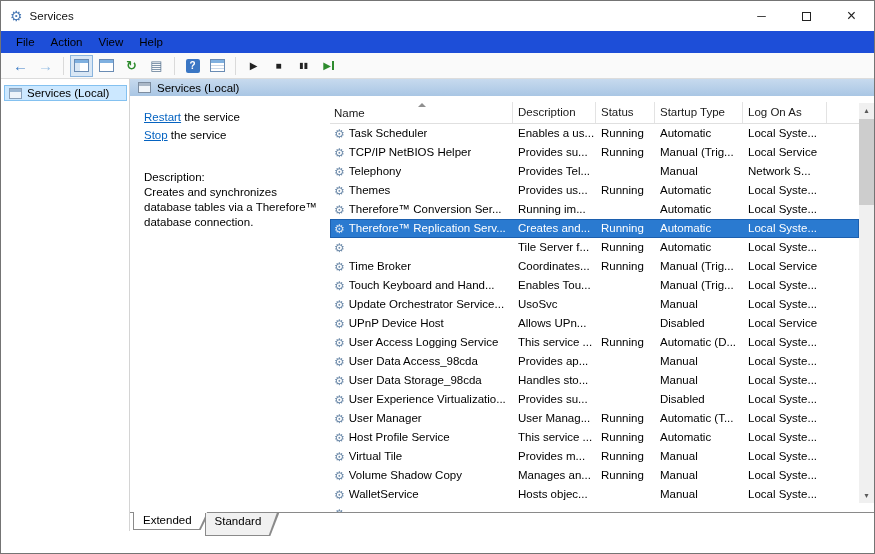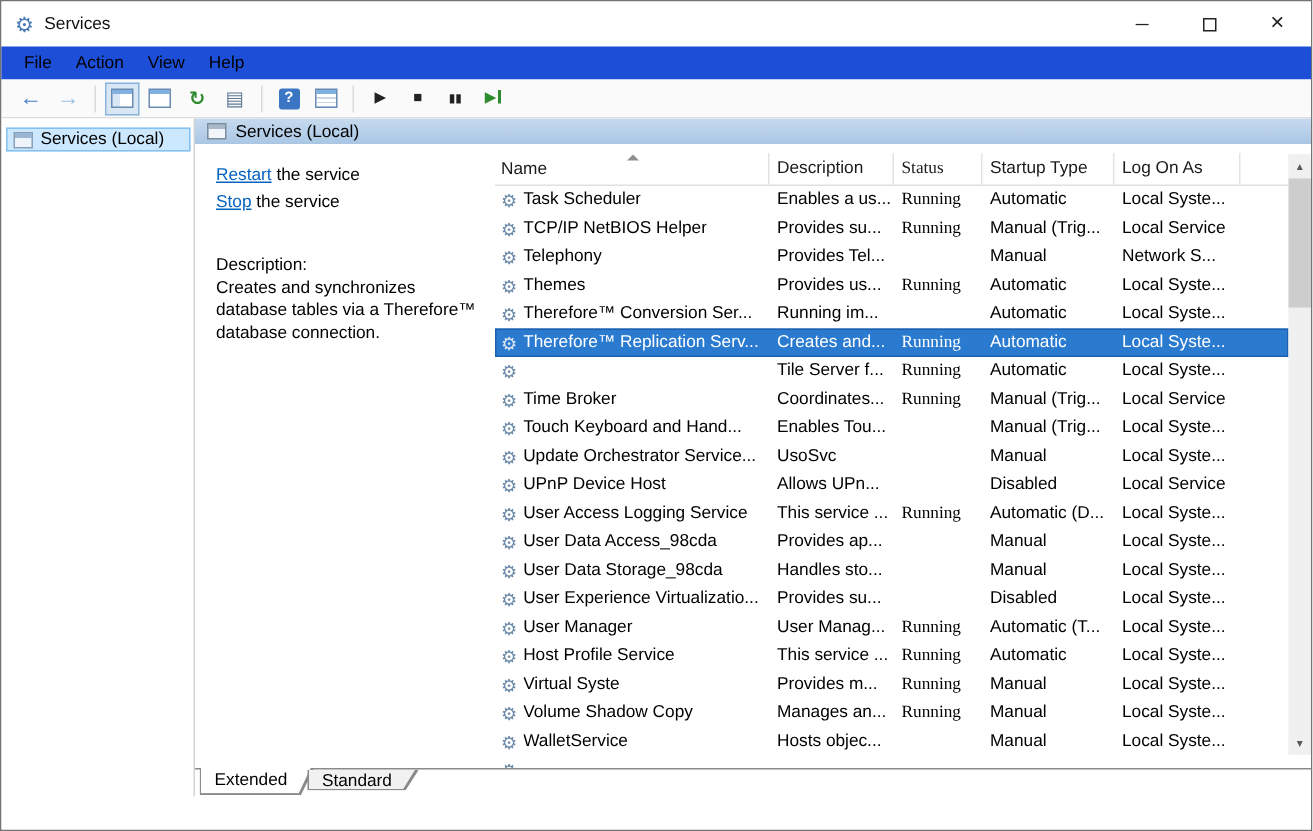--- a/index.html
+++ b/index.html
@@ -87,36 +87,36 @@
   .thead { position: relative; height: 22px; flex: 0 0 22px; display: flex; border-bottom: 1px solid #e0e0e0; }
   .hcell { flex: 0 0 auto; padding: 0 5px; line-height: 20px; border-right: 1px solid #e3e3e3; overflow: hidden; white-space: nowrap; color: #1a1a1a; }
   .sort-indicator { position: absolute; top: 1px; left: 88px; width: 0; height: 0;
                     border-left: 4px solid rgba(0,0,0,0); border-right: 4px solid rgba(0,0,0,0); border-bottom: 4px solid #8f8f8f; }
   .tbody { height: 388px; overflow: hidden; }
   .trow { display: flex; height: 19px; line-height: 19px; align-items: center; width: 100%; }
   .trow.selected { background: var(--selection-bg, #2a7ad0); color: #fff; outline: 1px solid #1c5fae; outline-offset: -1px; }
   .cell { flex: 0 0 auto; padding: 0 5px; overflow: hidden; white-space: nowrap; }
   .c-name { width: 183px; display: flex; align-items: center; gap: 4px; padding-left: 4px; }
   .c-description { width: 83px; }
-  .c-status { width: 59px; font-family: Liberation Serif, serif; }
+  .c-status { width: 59px; }
   .c-startup { width: 88px; }
   .c-logon { width: 84px; }
   .gear { font-size: 12px; color: #6f8cab; flex: 0 0 auto; line-height: 1; }
   .trow.selected .gear { color: #d9e5f2; }
   .nm { overflow: hidden; white-space: nowrap; }
 
   
   .vscroll { flex: 0 0 15px; background: #f0f0f0; position: relative; margin: 7px 0 9px; }
   .sb-btn { position: absolute; left: 0; width: 15px; height: 15px; text-align: center; line-height: 15px; font-size: 8px; color: #5a5a5a; background: #f0f0f0; top: 0; }
   .sb-down { top: auto; bottom: 0; }
   .sb-thumb { position: absolute; left: 0; width: 15px; top: 16px; height: 86px; background: #cdcdcd; }
 
   
   .tabs { height: 19px; flex: 0 0 19px; border-top: 1px solid #8a8a8a; display: flex; padding-left: 3px; background: #fff; }
-  .tab { position: relative; height: 14px; margin-right: -5px; }
+  .tab { position: relative; height: 23px; margin-right: -5px; }
   .tab::before { content: ""; position: absolute; inset: 0; background: #8a8a8a;
                  clip-path: polygon(0 0, 100% 0, calc(100% - 9px) 100%, 0 100%); }
   .tab::after { content: ""; position: absolute; left: 1px; top: 0; right: 1px; bottom: 1px; background: #f1f1f1;
                 clip-path: polygon(0 0, calc(100% - 1.5px) 0, calc(100% - 9.5px) 100%, 0 100%); }
   .tab.active { margin-top: -1px; height: 18px; }
   .tab.active::after { background: #fff; }
   .tab-label { position: relative; z-index: 1; display: inline-block; padding: 0 18px 0 10px; line-height: 16px; }
 </style>
 </head>
 <body>
@@ -392,21 +392,21 @@
                   <span class="nm">Host Profile Service</span>
                 </span>
                 <span class="cell c-description">This service ...</span>
                 <span class="cell c-status">Running</span>
                 <span class="cell c-startup">Automatic</span>
                 <span class="cell c-logon">Local Syste...</span>
               </div>
               <div class="trow">
                 <span class="cell c-name">
                   <span class="gear">⚙</span>
-                  <span class="nm">Virtual Syste</span>
+                  <span class="nm">Virtual Tile</span>
                 </span>
                 <span class="cell c-description">Provides m...</span>
                 <span class="cell c-status">Running</span>
                 <span class="cell c-startup">Manual</span>
                 <span class="cell c-logon">Local Syste...</span>
               </div>
               <div class="trow">
                 <span class="cell c-name">
                   <span class="gear">⚙</span>
                   <span class="nm">Volume Shadow Copy</span>

